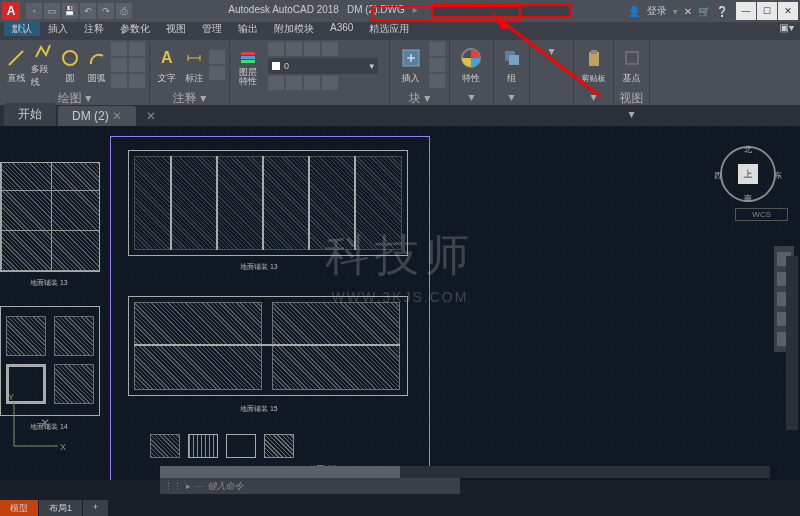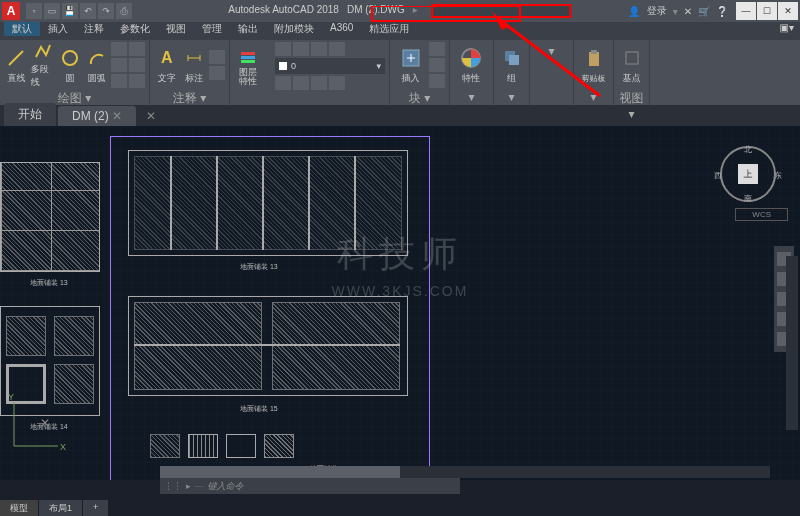--- a/index.html
+++ b/index.html
@@ -67,28 +67,28 @@
 .hscroll { position: absolute; bottom: 10px; left: 160px; right: 30px; height: 12px; background: #2a2f38; }
 .hscroll .thumb { position: absolute; left: 0; width: 240px; height: 100%; background: #5a5f68; }
 .vscroll-outer { position: absolute; right: 2px; top: 130px; bottom: 50px; width: 12px; background: #2a2f38; }
 
 
 .cmdline { position: absolute; bottom: 22px; left: 160px; width: 300px; height: 16px; background: #3a3f48; display: flex; align-items: center; font-size: 9px; color: #888; padding: 0 4px; gap: 4px; }
 
 
 .btabs { position: absolute; bottom: 0; left: 0; height: 16px; display: flex; font-size: 9px; color: #ccc; }
 .btab { padding: 2px 10px; background: #3a3f48; margin-right: 1px; }
-.btab.active { background: #404040; }
+.btab.active { background: #c2410c; }
 
 
 .arrow-svg { position: absolute; top: 6px; left: 370px; width: 260px; height: 120px; pointer-events: none; z-index: 100; }
 
 
 .watermark { position: absolute; top: 50%; left: 50%; transform: translate(-50%, -40%); text-align: center; color: rgba(200,200,200,0.25); pointer-events: none; z-index: 50; }
-.watermark .wm1 { font-size: 36px; letter-spacing: 6px; }
+.watermark .wm1 { font-size: 44px; letter-spacing: 6px; }
 .watermark .wm2 { font-size: 14px; letter-spacing: 2px; margin-top: 4px; }
 
 svg { display: block; }
 </style>
 </head>
 <body>
 
 <div class="titlebar">
   <div class="app-icon">A</div>
   <div class="qat">
@@ -212,21 +212,21 @@
         <div class="row">
             <div class="sbtn"></div>
           </div>
       </div>
     </div>
     <div class="panel-label">注释 ▾</div>
   </div>
 
   <div class="ribbon-panel" style="width:160px">
     <div class="panel-body" style="flex-direction:column;align-items:start;gap:2px">
-      <div style="display:flex;gap:13px;align-items:center">
+      <div style="display:flex;gap:6px;align-items:center">
         <div class="big-btn" style="width:28px;height:40px">
             <div class="ico">
               <svg width="20" height="20">
                 <rect x="3" y="6" width="14" height="3" fill="#e04040"></rect>
                 <rect x="3" y="10" width="14" height="3" fill="#40a0e0"></rect>
                 <rect x="3" y="14" width="14" height="3" fill="#40e060"></rect>
               </svg>
             </div>
             <span style="white-space:pre-line;line-height:1">图层
 特性</span>

